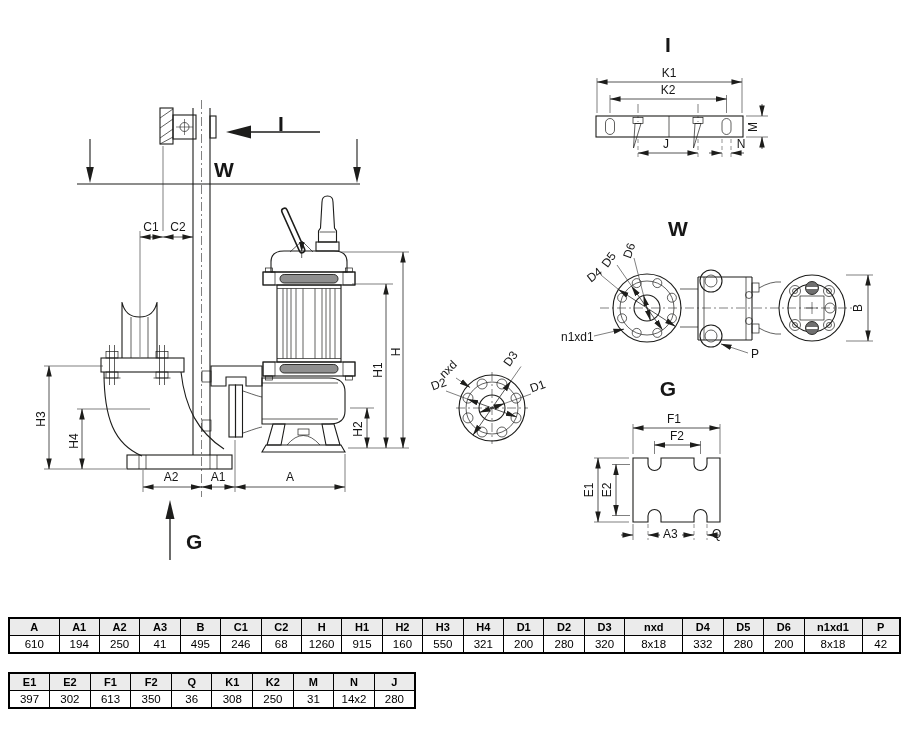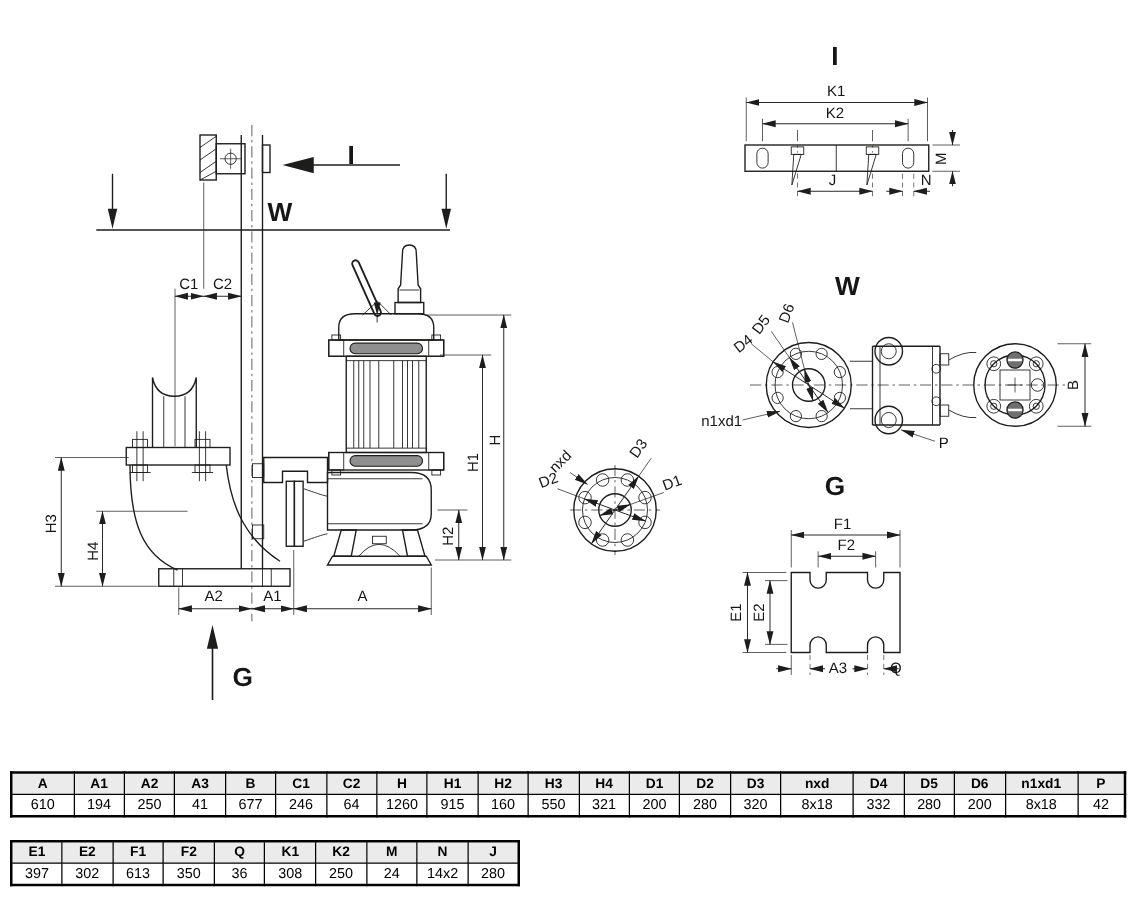--- a/index.html
+++ b/index.html
@@ -468,23 +468,23 @@
           <th>n1xd1</th>
           <th>P</th>
         </tr>
       </thead>
     <tbody>
         <tr>
           <td>610</td>
           <td>194</td>
           <td>250</td>
           <td>41</td>
-          <td>677</td>
+          <td>495</td>
           <td>246</td>
-          <td>64</td>
+          <td>68</td>
           <td>1260</td>
           <td>915</td>
           <td>160</td>
           <td>550</td>
           <td>321</td>
           <td>200</td>
           <td>280</td>
           <td>320</td>
           <td>8x18</td>
           <td>332</td>
@@ -513,20 +513,20 @@
       </thead>
     <tbody>
         <tr>
           <td>397</td>
           <td>302</td>
           <td>613</td>
           <td>350</td>
           <td>36</td>
           <td>308</td>
           <td>250</td>
-          <td>24</td>
+          <td>31</td>
           <td>14x2</td>
           <td>280</td>
         </tr>
       </tbody>
   </table>
 
 </div>
 
 </body></html>

